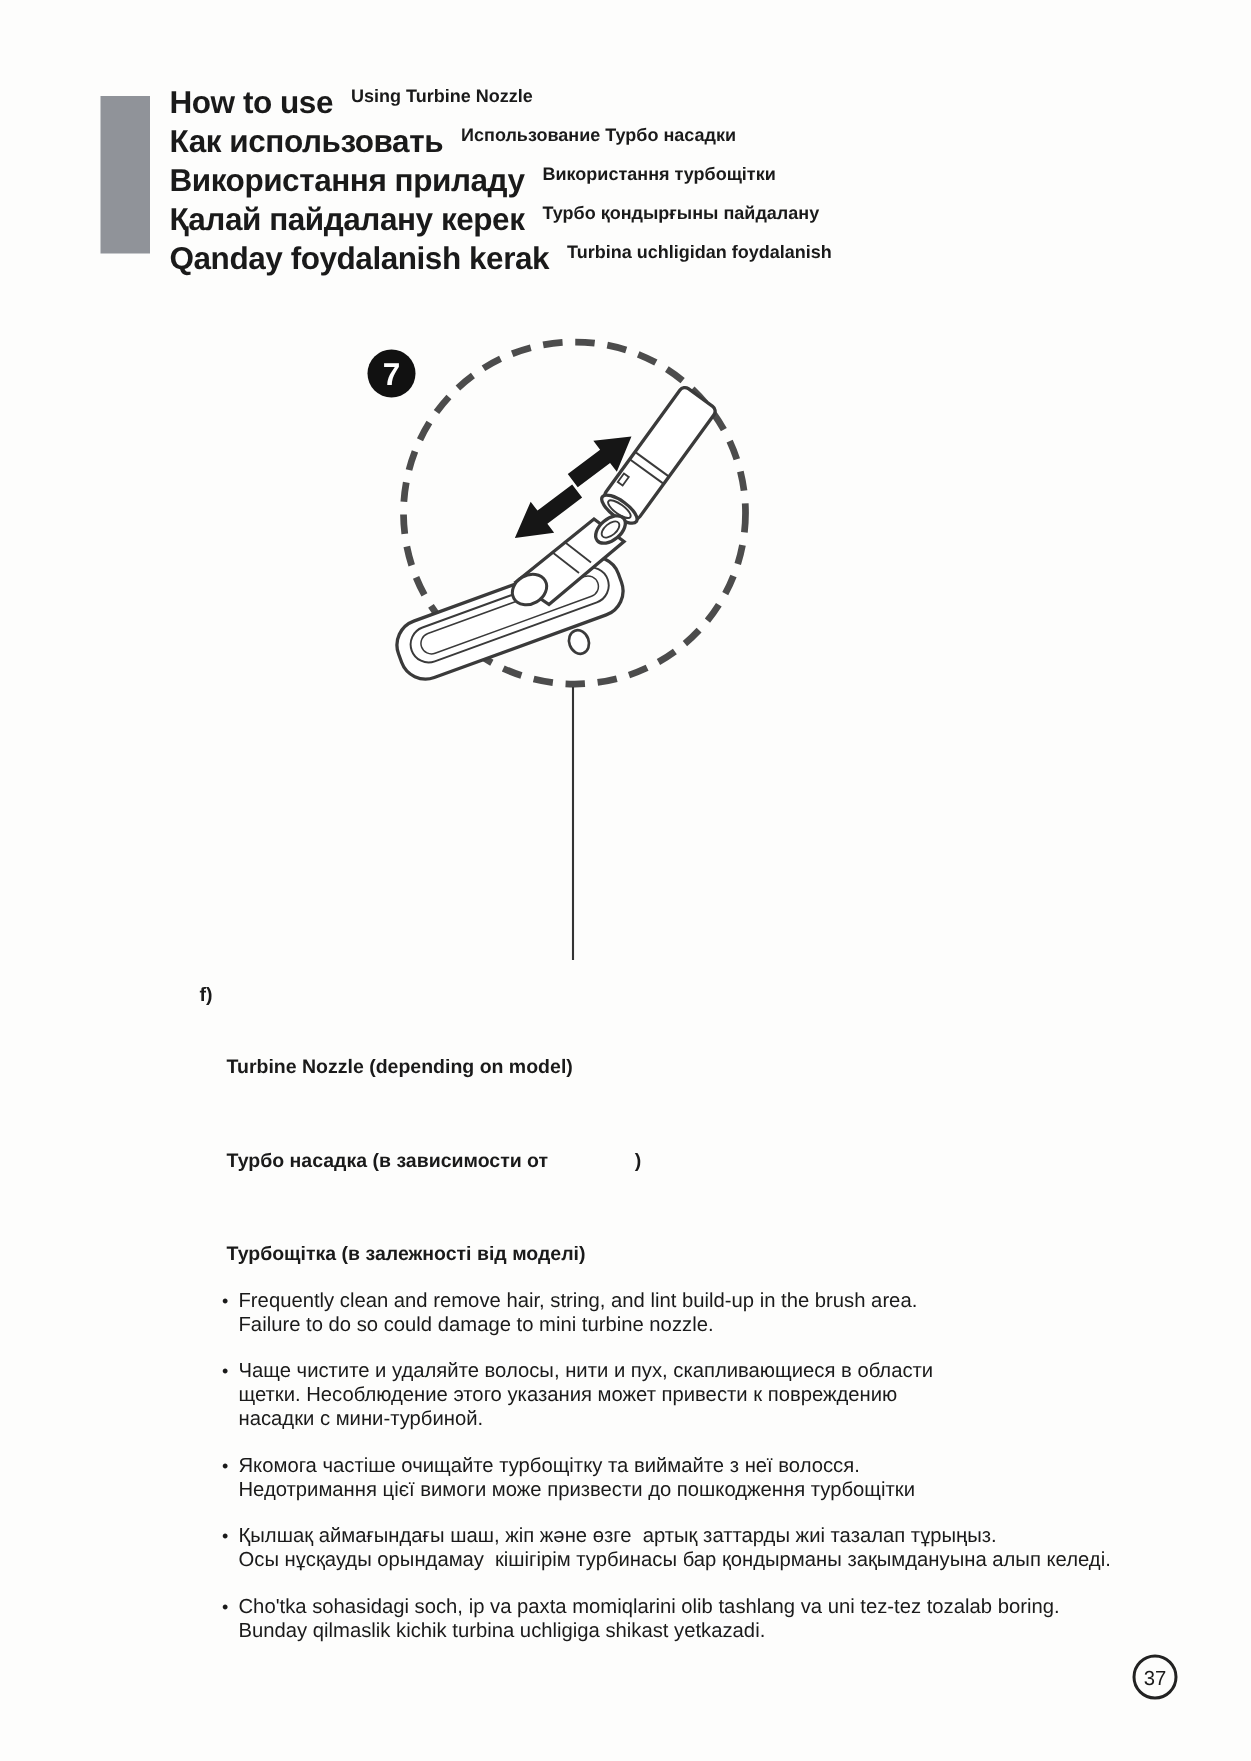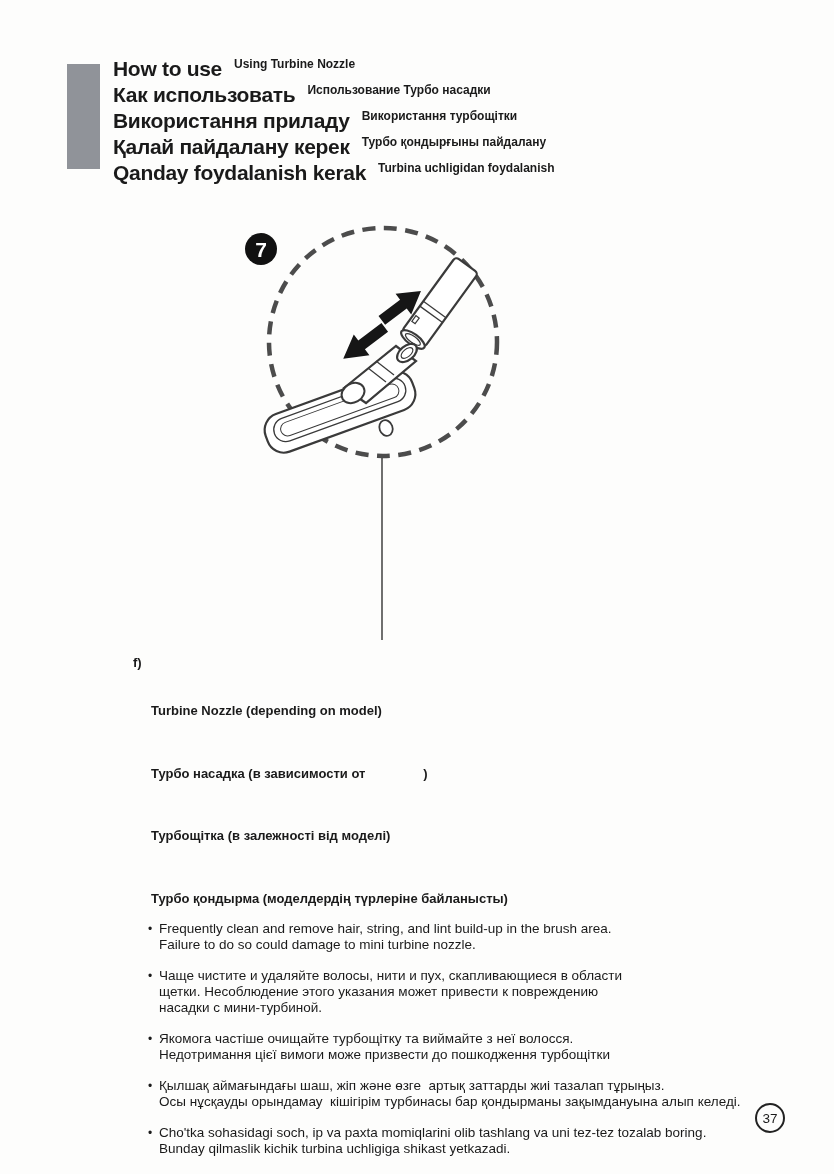--- a/index.html
+++ b/index.html
@@ -169,21 +169,20 @@
     </g>
   </svg>
 
   <div class="section">
     <div class="section-heading">
       <span class="section-label">f)</span>
       <div class="heading-lines">
         <div>Turbine Nozzle (depending on model)</div>
         <div>Турбо насадка (в зависимости от                )</div>
         <div>Турбощітка (в залежності від моделі)</div>
-        <div>Турбо қондырма (моделдердің түрлеріне байланысты)</div>
       </div>
     </div>
 
     <div class="bullets">
       <div class="bullet">
         <span class="bullet-marker">•</span>
         <span class="bullet-text">Frequently clean and remove hair, string, and lint build-up in the brush area.
 Failure to do so could damage to mini turbine nozzle.</span>
       </div>
       <div class="bullet">

